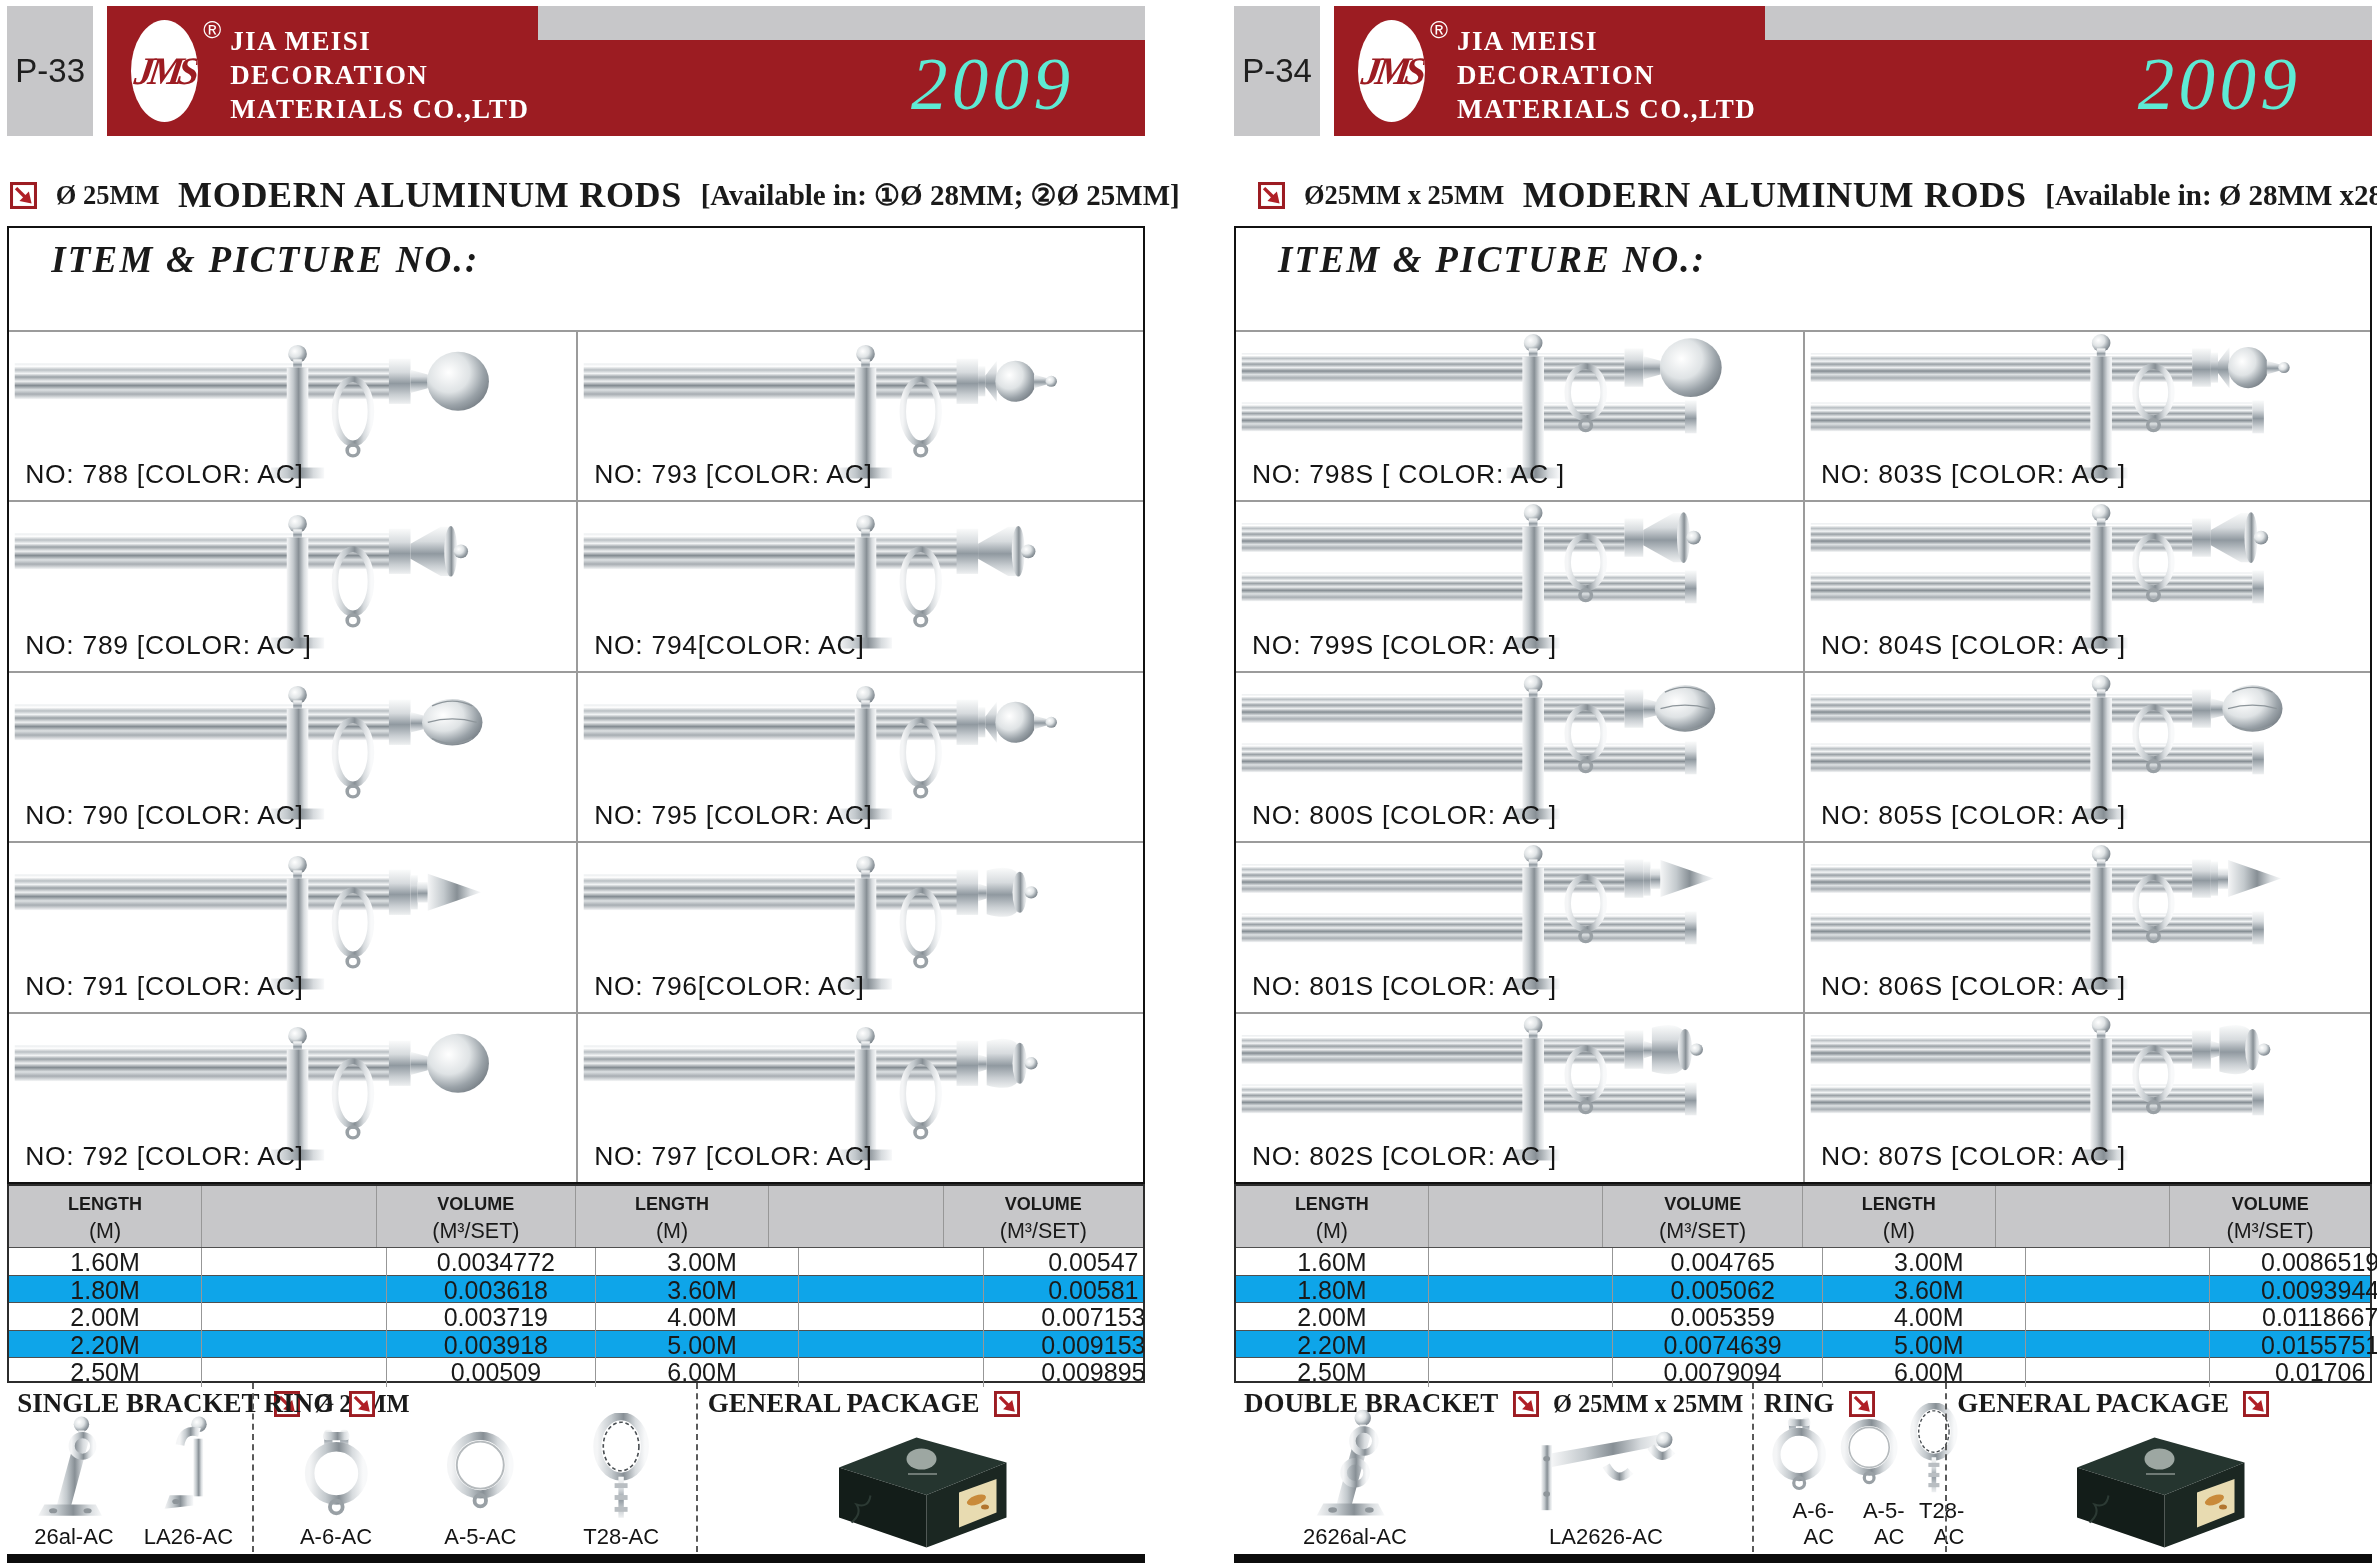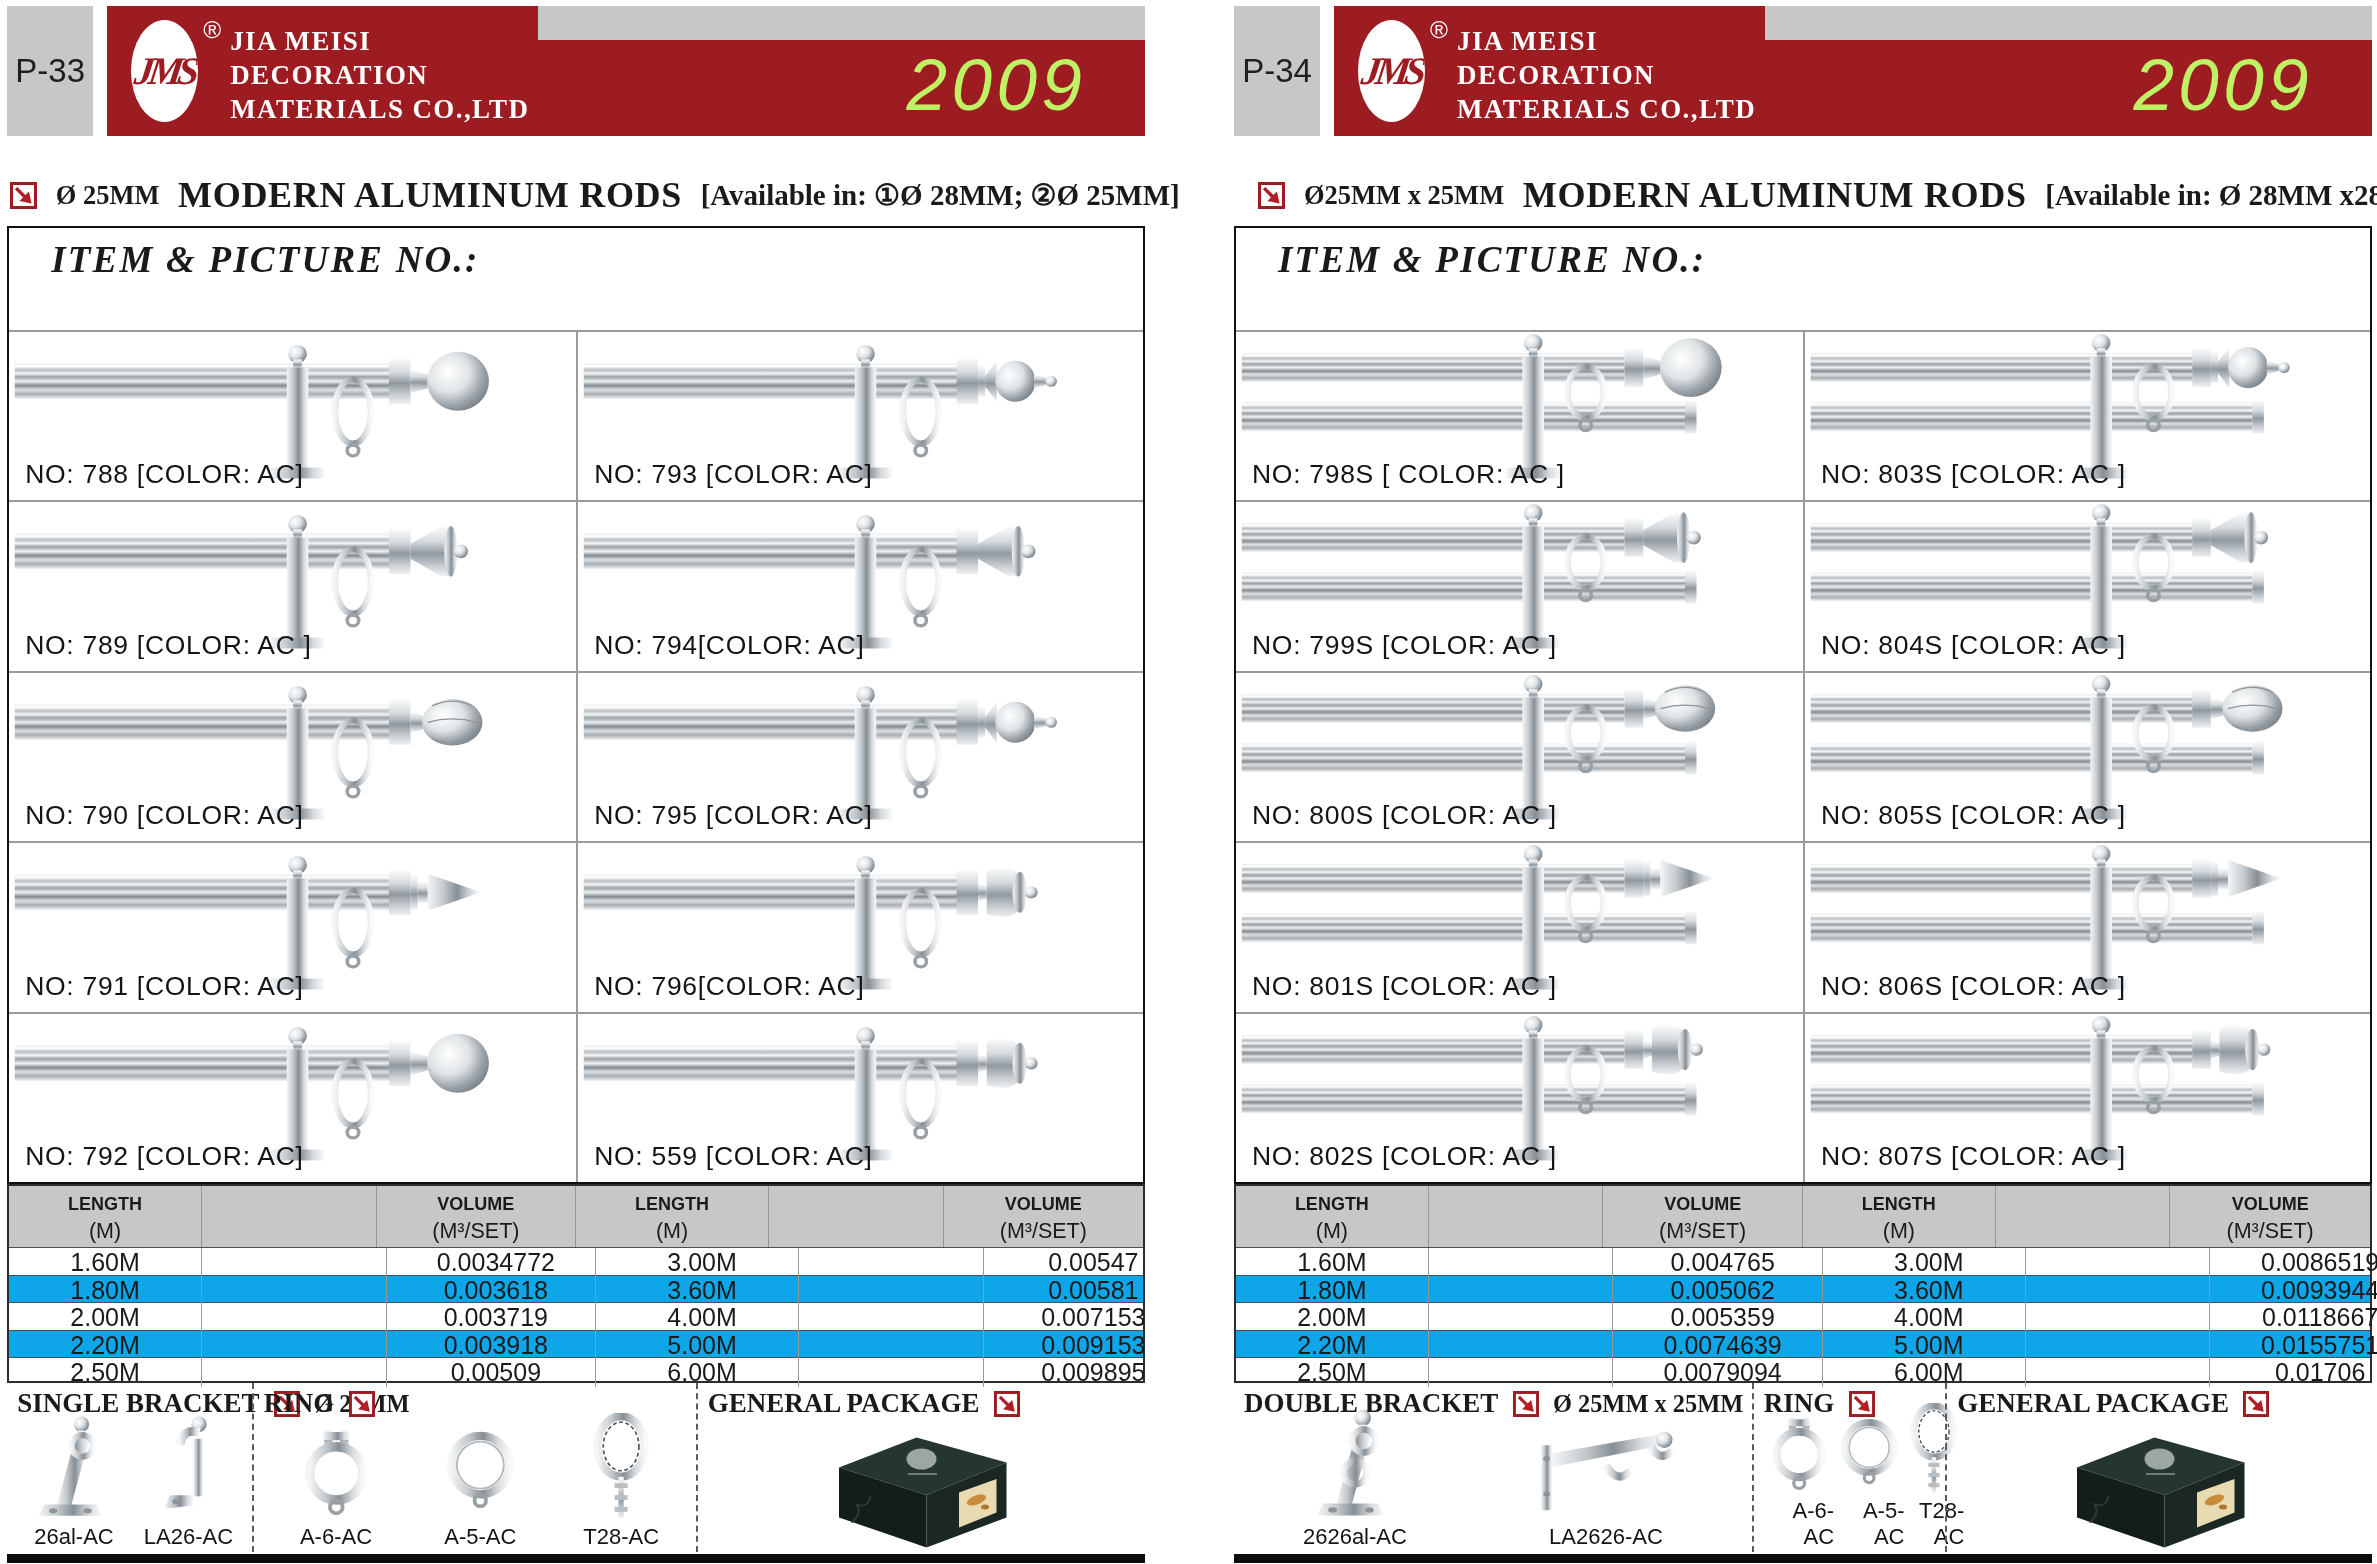--- a/index.html
+++ b/index.html
@@ -13,21 +13,21 @@
               display:flex;align-items:center;justify-content:center;font-size:33px;color:#1f1f1f;}
   .banner{position:absolute;left:100px;top:5.7px;right:0;height:130px;background:#9c1c22;}
   .banner-notch{position:absolute;right:0;top:0;width:58.5%;height:34px;background:#c7c7c9;}
   .jms-logo{position:absolute;left:24px;top:14.3px;width:67px;height:102px;background:#fff;border-radius:50%;
             display:flex;align-items:center;justify-content:center;overflow:hidden;}
   .jms-logo span{font-family:"Liberation Serif",serif;font-style:italic;font-weight:bold;font-size:39px;
                  color:#9c1c22;letter-spacing:-5.7px;transform:skewX(-8deg);}
   .reg-mark{position:absolute;left:96px;top:10px;color:#fff;font-size:24.4px;}
   .company{position:absolute;left:123px;top:18.6px;font-family:"Liberation Serif",serif;font-weight:bold;
            color:#fff;font-size:27px;line-height:34px;letter-spacing:1.4px;}
-  .year{position:absolute;right:59px;top:37px;color:#bef264;font-family:Liberation Sans, sans-serif;
+  .year{position:absolute;right:71px;top:37px;color:#5eead4;font-family:Liberation Serif, serif;
         font-style:italic;font-size:73px;letter-spacing:4.3px;}
 
   
   .prod-title{position:absolute;left:2.9px;right:0;top:169px;height:52px;display:flex;align-items:center;gap:18.6px;}
   .page-1 .prod-title{left:24.4px;}
   .arrow-icon{display:inline-block;width:27px;height:27px;flex:0 0 auto;}
   .arrow-icon svg{display:block;width:100%;height:100%;}
   .pt-dia{font-family:"Liberation Serif",serif;font-weight:bold;font-size:26.5px;white-space:nowrap;}
   .pt-name{font-family:"Liberation Serif",serif;font-weight:bold;font-size:36px;letter-spacing:0.7px;white-space:nowrap;}
   .pt-avail{font-family:"Liberation Serif",serif;font-weight:bold;font-size:29px;white-space:nowrap;}
@@ -329,21 +329,21 @@
                 <rect x="364" y="198" width="74" height="16" fill="url(#gH)"></rect>
                 <ellipse cx="478" cy="116" rx="25" ry="47" fill="none" stroke="url(#gH)" stroke-width="9"></ellipse>
                 <circle cx="478" cy="173" r="8" fill="none" stroke="#99a0a5" stroke-width="5"></circle>
                 <rect x="528" y="39" width="30" height="66" fill="url(#gV)"></rect>
                 <polygon points="558,59 570,63 570,81 558,85" fill="url(#gV)"></polygon>
                 <path d="M570,40 Q604,30 614,46 L614,98 Q604,114 570,104 Z" fill="url(#gV)"></path>
                 <ellipse cx="616" cy="72" rx="10" ry="30" fill="url(#gH)"></ellipse>
                 <circle cx="632" cy="72" r="9" fill="url(#gBall)"></circle>
               </svg>
             </div>
-            <div class="cell-label">NO: 559 [COLOR: AC]</div>
+            <div class="cell-label">NO: 797 [COLOR: AC]</div>
           </div>
       </div>
     </div>
 
     <div class="vtable">
       <div class="vt-row vt-head">
         <span>
             <b class="vt-h1">LENGTH</b>
             <i class="vt-h2" style="font-style:normal">(M)</i>
           </span>

